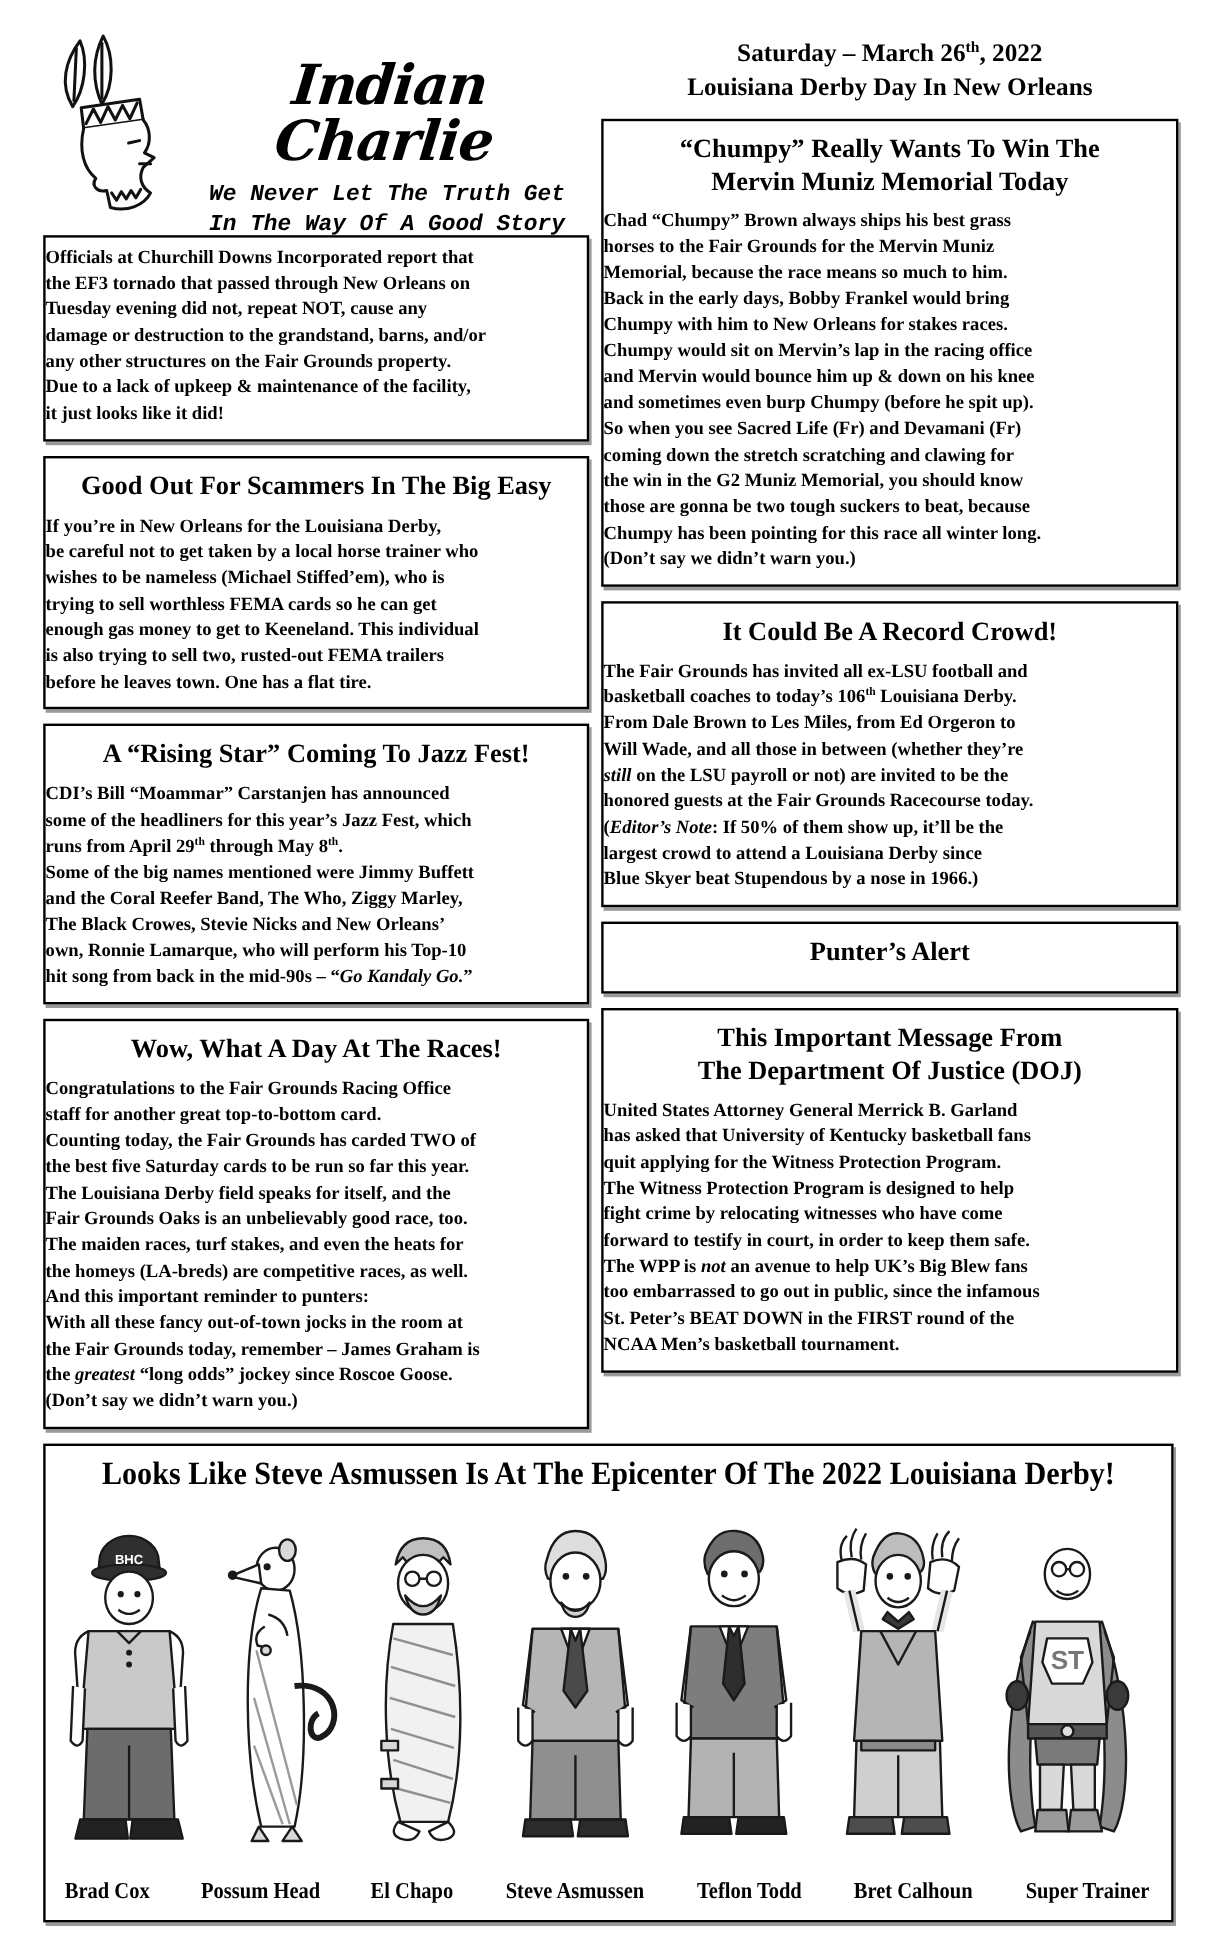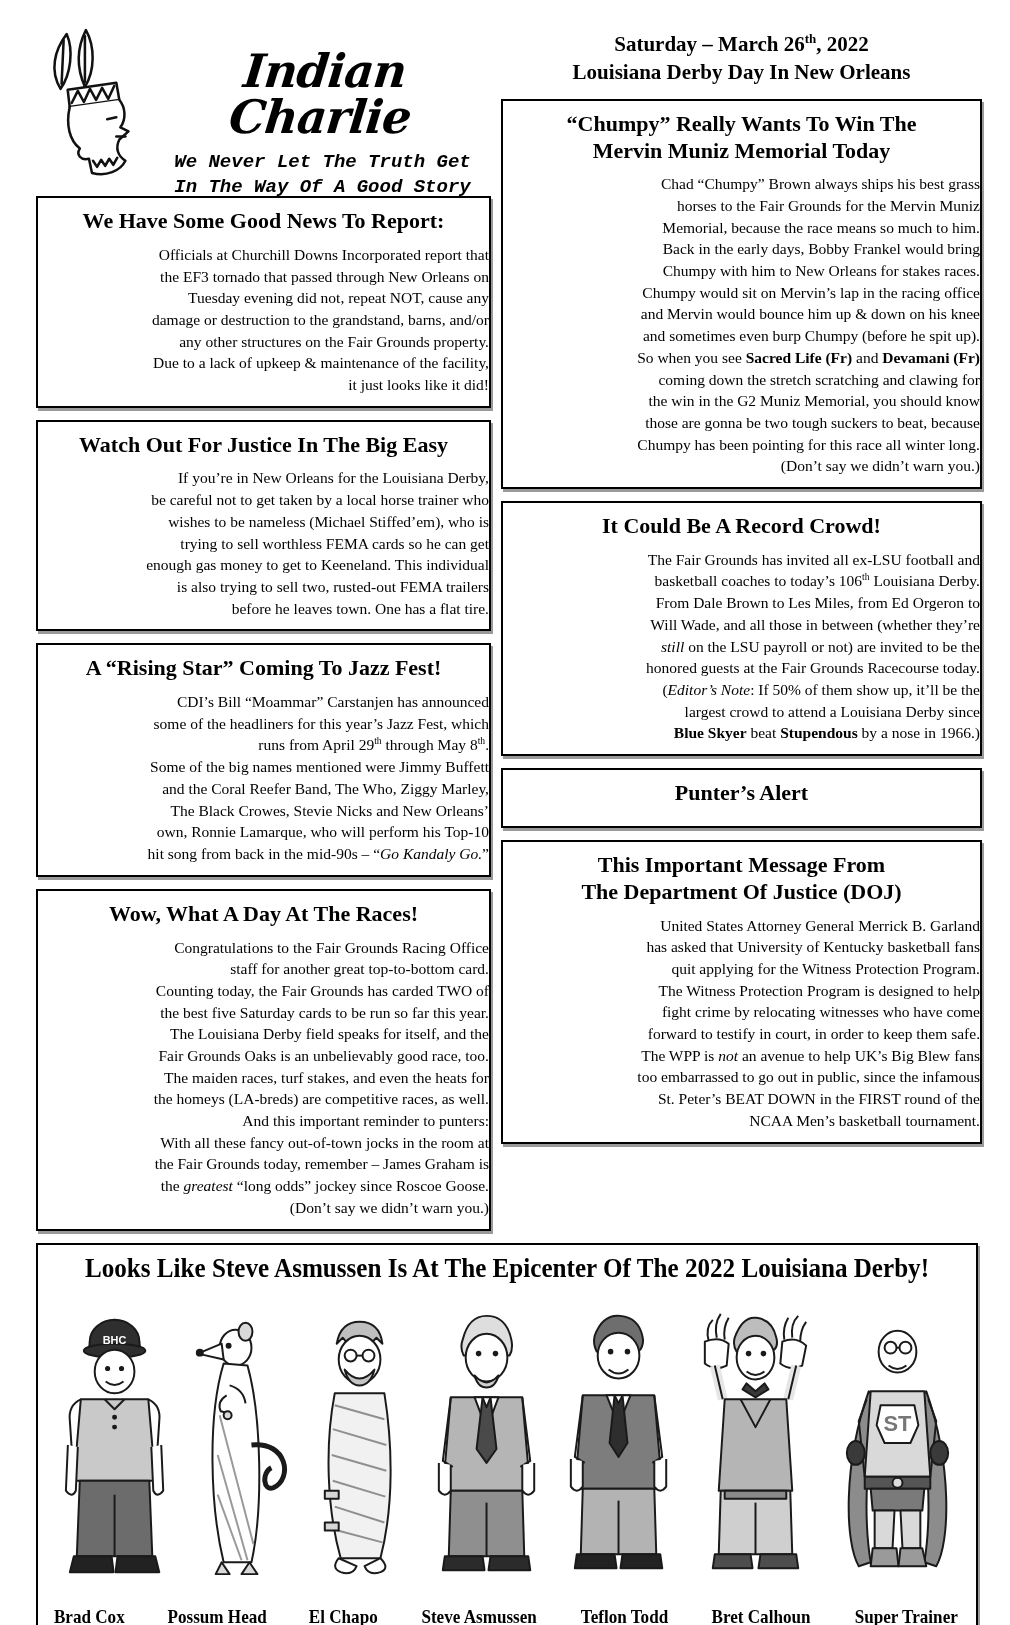--- a/index.html
+++ b/index.html
@@ -16,28 +16,28 @@
   .mast-text{flex:1;text-align:center;padding-top:22px;}
   .mast-title{font-family:"DejaVu Serif",serif;font-style:italic;font-weight:bold;font-size:46px;line-height:1;letter-spacing:-1px;transform:skewX(-6deg);}
   .mast-tagline{font-weight:bold;font-style:italic;font-size:19px;line-height:1.3;margin-top:10px;font-family:Liberation Mono, monospace;}
 
   .dateline{text-align:center;font-weight:bold;font-size:21px;line-height:1.35;padding:4px 0 0;margin-bottom:12px;}
   .dateline sup{font-size:.62em;}
 
   
   .box{border:2px solid #000;box-shadow:2px 3px 0 #9a9a9a;background:#fff;margin-bottom:12px;padding:6px 0 10px;}
   .box-title{font-weight:bold;font-size:22px;line-height:1.22;text-align:center;margin:4px 0 9px;}
-  .box-body{font-size:15.5px;line-height:1.4;text-align:right;margin:0;}
+  .box-body{font-size:15.5px;line-height:1.4;text-align:left;margin:0;font-weight:bold;}
   .box-body sup{font-size:.62em;}
 
   
   .banner{border:2px solid #000;box-shadow:2px 3px 0 #9a9a9a;background:#fff;padding:8px 8px 12px;}
   .banner-title{font-weight:bold;font-size:27px;line-height:1.15;text-align:center;transform:scaleX(.93);transform-origin:center;white-space:nowrap;}
   .figures{display:flex;justify-content:space-between;align-items:flex-end;margin-top:12px;padding:0 4px;}
-  .figure{display:flex;flex-direction:column;align-items:flex-start;min-width:0;}
+  .figure{display:flex;flex-direction:column;align-items:flex-end;min-width:0;}
   .figure svg{height:298px;display:block;}
   .figure-name{font-weight:bold;font-size:19px;white-space:nowrap;margin-top:10px;transform:scaleX(.9);transform-origin:center;}
 
   svg text{font-family:"Liberation Sans",sans-serif;}
 </style>
 </head>
 <body>
 
 <div class="page">
   <div class="columns">
@@ -60,25 +60,24 @@
             </g>
           </svg>
         </div>
         <div class="mast-text">
           <div class="mast-title">Indian Charlie</div>
           <div class="mast-tagline">We Never Let The Truth Get<br>In The Way Of A Good Story</div>
         </div>
       </div>
       <div>
           <section class="box">
-            <h2 class="box-title">We Have Some Good News To Report:</h2>
             <p class="box-body">Officials at Churchill Downs Incorporated report that<br>the EF3 tornado that passed through New Orleans on<br>Tuesday evening did not, repeat NOT, cause any<br>damage or destruction to the grandstand, barns, and/or<br>any other structures on the Fair Grounds property.<br>Due to a lack of upkeep &amp; maintenance of the facility,<br>it just looks like it did!</p>
           </section>
           <section class="box">
-            <h2 class="box-title">Watch Out For Justice In The Big Easy</h2>
+            <h2 class="box-title">Good Out For Scammers In The Big Easy</h2>
             <p class="box-body">If you’re in New Orleans for the Louisiana Derby,<br>be careful not to get taken by a local horse trainer who<br>wishes to be nameless (Michael Stiffed’em), who is<br>trying to sell worthless FEMA cards so he can get<br>enough gas money to get to Keeneland. This individual<br>is also trying to sell two, rusted-out FEMA trailers<br>before he leaves town. One has a flat tire.</p>
           </section>
           <section class="box">
             <h2 class="box-title">A “Rising Star” Coming To Jazz Fest!</h2>
             <p class="box-body">CDI’s Bill “Moammar” Carstanjen has announced<br>some of the headliners for this year’s Jazz Fest, which<br>runs from April 29<sup>th</sup> through May 8<sup>th</sup>.<br>Some of the big names mentioned were Jimmy Buffett<br>and the Coral Reefer Band, The Who, Ziggy Marley,<br>The Black Crowes, Stevie Nicks and New Orleans’<br>own, Ronnie Lamarque, who will perform his Top-10<br>hit song from back in the mid-90s – “<i>Go Kandaly Go.</i>”</p>
           </section>
           <section class="box">
             <h2 class="box-title">Wow, What A Day At The Races!</h2>
             <p class="box-body">Congratulations to the Fair Grounds Racing Office<br>staff for another great top-to-bottom card.<br>Counting today, the Fair Grounds has carded TWO of<br>the best five Saturday cards to be run so far this year.<br>The Louisiana Derby field speaks for itself, and the<br>Fair Grounds Oaks is an unbelievably good race, too.<br>The maiden races, turf stakes, and even the heats for<br>the homeys (LA-breds) are competitive races, as well.<br>And this important reminder to punters:<br>With all these fancy out-of-town jocks in the room at<br>the Fair Grounds today, remember – James Graham is<br>the <i>greatest</i> “long odds” jockey since Roscoe Goose.<br>(Don’t say we didn’t warn you.)</p>
           </section>

